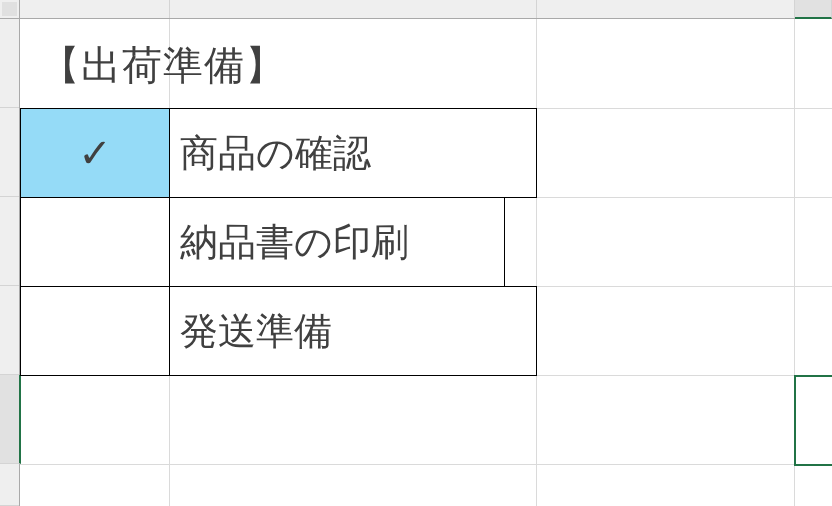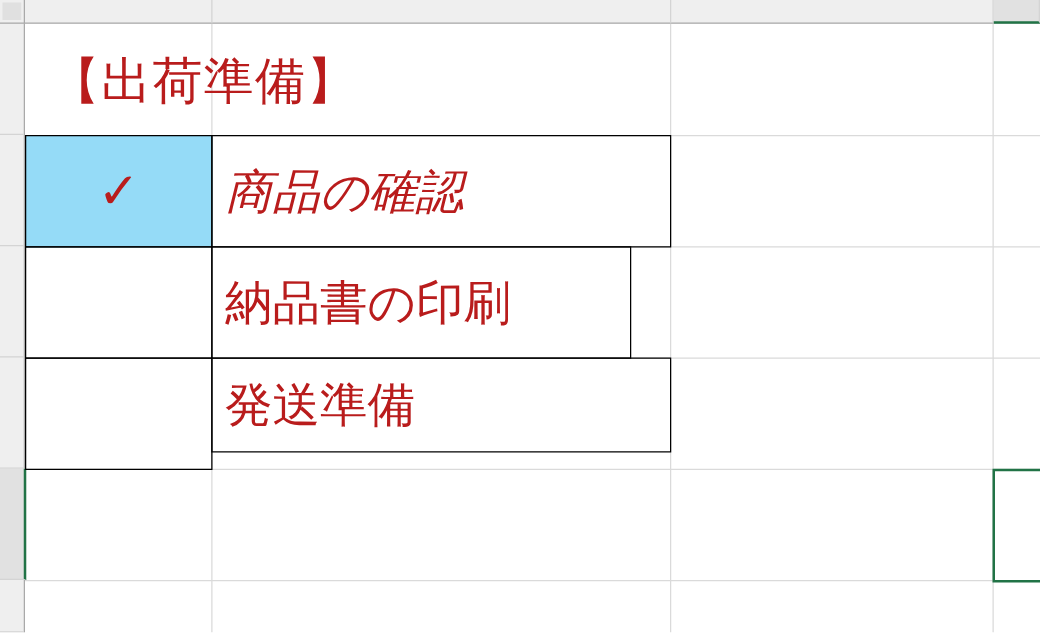--- a/index.html
+++ b/index.html
@@ -7,21 +7,21 @@
   .colhdr { position:absolute; top:0; left:0; width:832px; height:19px; background:#efefef; border-bottom:1px solid #a9a9a9; box-sizing:border-box; }
   .rowhdr { position:absolute; top:19px; left:0; width:20px; height:487px; background:#efefef; border-right:1px solid #a9a9a9; box-sizing:border-box; }
   .corner { position:absolute; top:0; left:0; width:20px; height:19px; background:#efefef; border-right:1px solid #a9a9a9; border-bottom:1px solid #a9a9a9; box-sizing:border-box; }
   .corner-tri { position:absolute; top:2px; left:2px; width:15px; height:14px; background:#e0e0e0; }
   .ch { position:absolute; top:0; height:18px; border-right:1px solid #d4d4d4; box-sizing:border-box; }
   .ch.sel { background:#e1e1e1; border-bottom:2px solid #217346; height:19px; }
   .rh { position:absolute; left:0; width:19px; border-bottom:1px solid #d4d4d4; box-sizing:border-box; }
   .rh.sel { background:#e1e1e1; border-right:2px solid #217346; width:21px; }
   .vgrid { position:absolute; top:19px; width:1px; height:487px; background:#dadada; }
   .hgrid { position:absolute; left:20px; height:1px; width:812px; background:#dadada; }
-  .cell { position:absolute; box-sizing:border-box; font-size:38px; line-height:1; display:flex; align-items:center; color:#b91c1c; }
+  .cell { position:absolute; box-sizing:border-box; font-size:38px; line-height:1; display:flex; align-items:center; color:#404040; }
   .title { left:40px; top:40px; height:50px; font-size:40px; letter-spacing:1px; }
   .bordered { border:1px solid #000; }
   .check { background:#95dbf7; justify-content:center; font-size:40px; }
   .task { padding-left:10px; }
   .active { position:absolute; left:794px; top:375px; width:40px; height:91px; border:2px solid #217346; box-sizing:border-box; }
 </style>
 </head>
 <body>
 
 <div class="colhdr">
@@ -47,21 +47,21 @@
 <div class="vgrid" style="left:794px;"></div>
 <div class="hgrid" style="top:108px;"></div>
 <div class="hgrid" style="top:197px;"></div>
 <div class="hgrid" style="top:286px;"></div>
 <div class="hgrid" style="top:375px;"></div>
 <div class="hgrid" style="top:464px;"></div>
 
 <div class="cell title">【出荷準備】</div>
 
 <div class="cell bordered check" style="left:20px;top:108px;width:150px;height:90px;">✓</div>
-<div class="cell bordered task" style="left:169px;top:108px;width:368px;height:90px;font-style:italic;">商品の確認</div>
+<div class="cell bordered task" style="left:169px;top:108px;width:368px;height:90px;">商品の確認</div>
 
 <div class="cell bordered" style="left:20px;top:197px;width:150px;height:90px;"></div>
 <div class="cell bordered task" style="left:169px;top:197px;width:336px;height:90px;">納品書の印刷</div>
 
 <div class="cell bordered" style="left:20px;top:286px;width:150px;height:90px;"></div>
-<div class="cell bordered task" style="left:169px;top:286px;width:368px;height:76px;">発送準備</div>
+<div class="cell bordered task" style="left:169px;top:286px;width:368px;height:90px;">発送準備</div>
 
 <div class="active"></div>
 
 </body></html>

